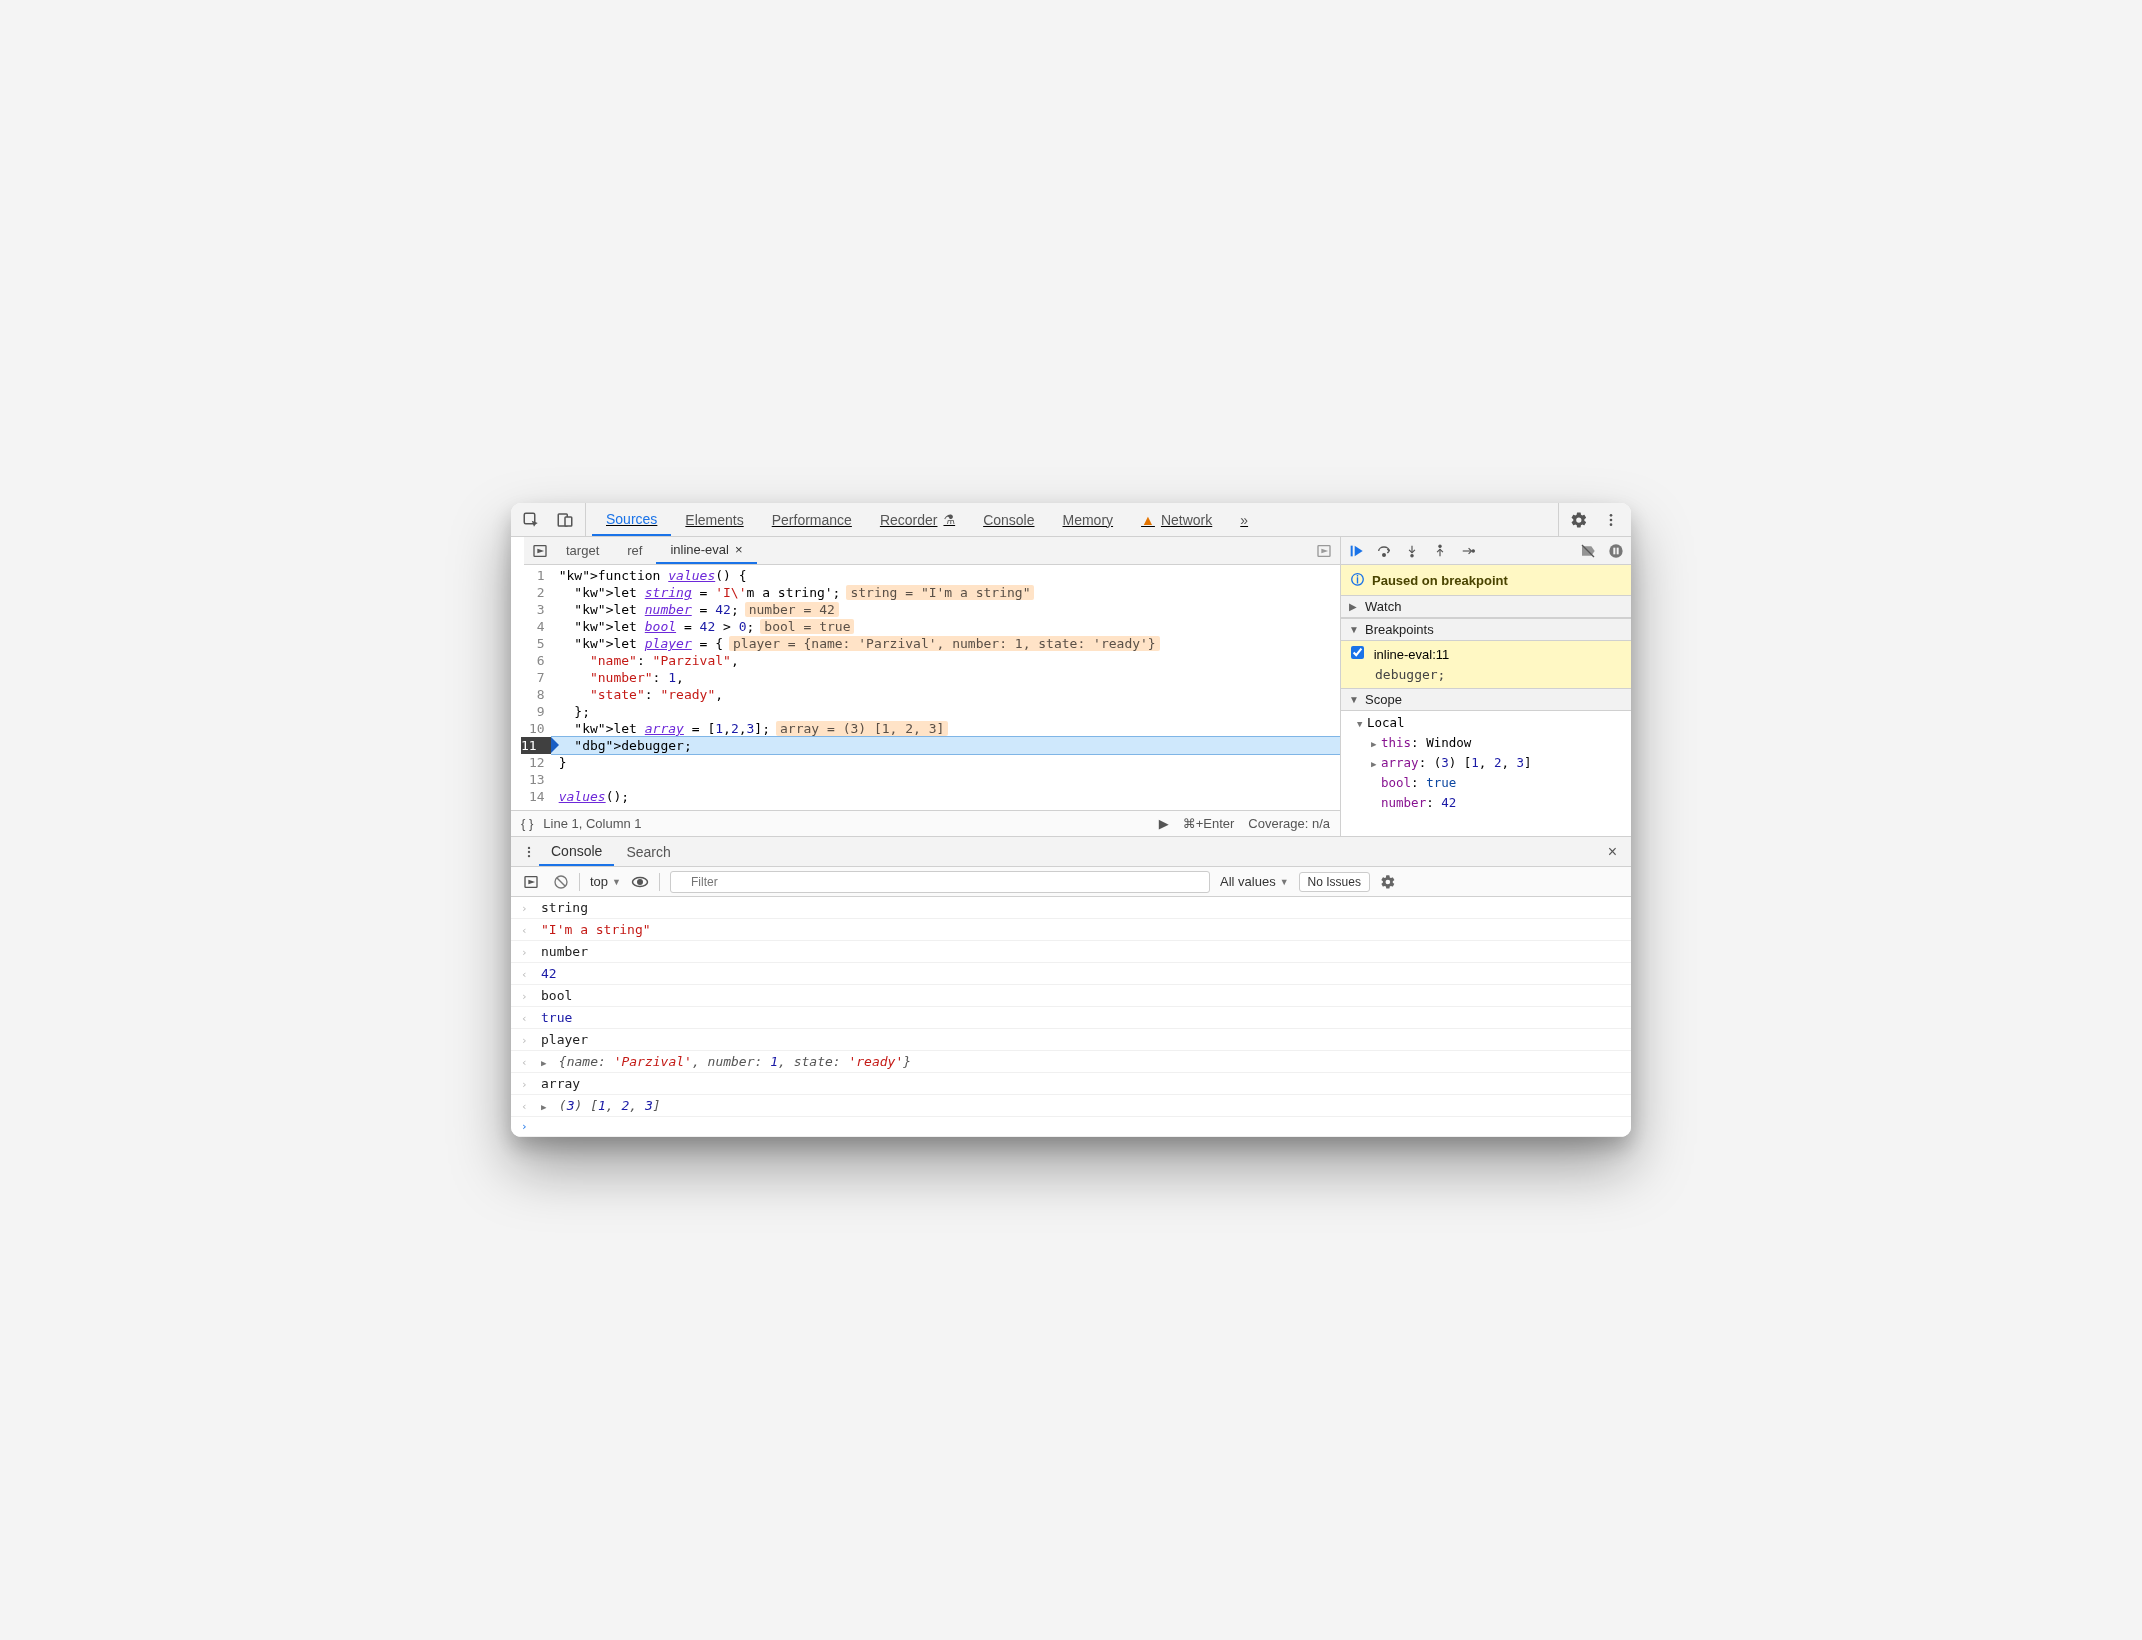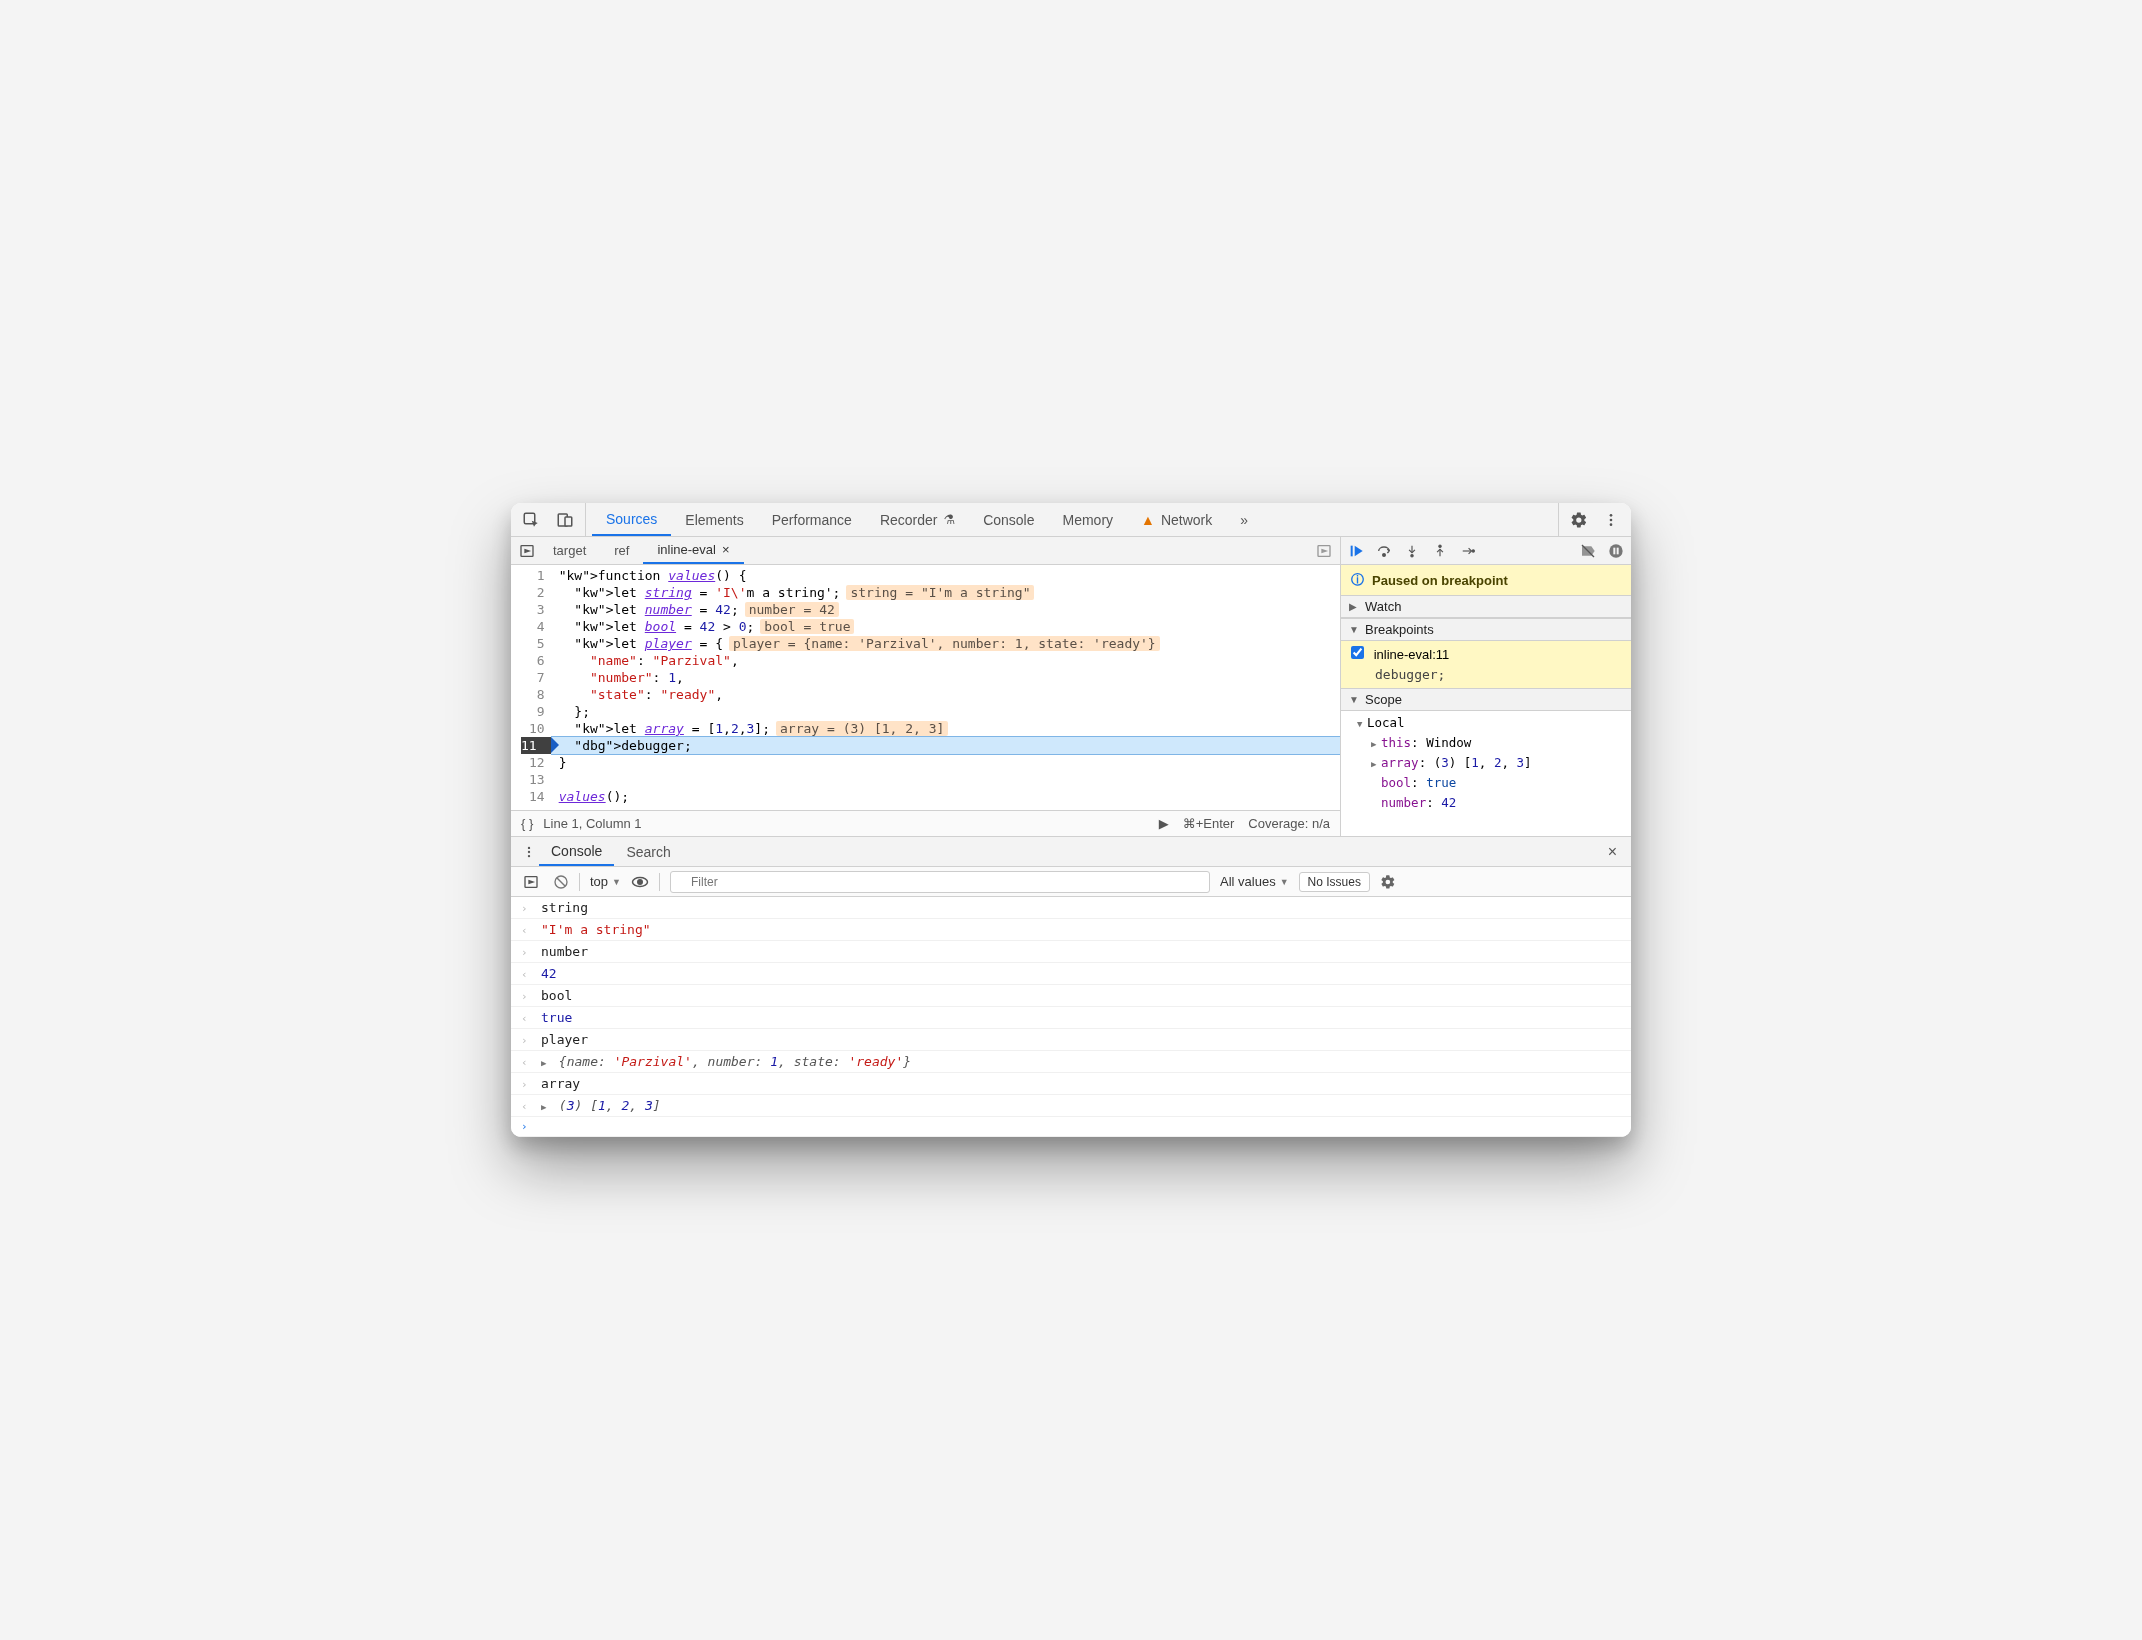--- a/index.html
+++ b/index.html
@@ -8,28 +8,28 @@
 .titlebar { background: #2e2b29; height: 28px; display: flex; align-items: center; padding: 0 10px; position: relative; }
 .traffic { display: flex; gap: 8px; }
 .dot { width: 12px; height: 12px; border-radius: 50%; }
 .dot.red { background: #ff5f57; }
 .dot.yellow { background: #febc2e; }
 .dot.green { background: #28c840; }
 .titlebar-title { position: absolute; left: 0; right: 0; text-align: center; color: #ddd; font-size: 13px; font-weight: 500; pointer-events: none; }
 .topbar { display: flex; align-items: center; border-bottom: 1px solid #d0d0d0; height: 34px; background: #f3f3f3; }
 .topbar-left { display: flex; align-items: center; padding: 0 10px; gap: 14px; border-right: 1px solid #d0d0d0; height: 100%; }
 .icon-btn { width: 20px; height: 20px; display: flex; align-items: center; justify-content: center; color: #555; cursor: pointer; }
-.tabs { display: flex; align-items: flex-end; height: 100%; flex: 1; padding-left: 6px; gap: 0; }
+.tabs { display: flex; align-items: flex-end; height: 100%; flex: 1; padding-left: 6px; gap: 0; text-decoration: underline; }
 .tab { padding: 0 14px; height: 100%; display: flex; align-items: center; gap: 6px; color: #555; cursor: pointer; font-size: 14px; }
 .tab.active { color: #1a73e8; border-bottom: 2px solid #1a73e8; font-weight: 500; }
 .tab .warn { color: #e37400; font-size: 14px; }
 .topbar-right { display: flex; align-items: center; padding: 0 10px; gap: 12px; border-left: 1px solid #d0d0d0; height: 100%; }
 .main { display: flex; height: 300px; border-bottom: 1px solid #d0d0d0; }
 .editor-col { flex: 1; display: flex; flex-direction: column; border-right: 1px solid #d0d0d0; min-width: 0; }
-.file-tabs { display: flex; align-items: center; height: 28px; border-bottom: 1px solid #d0d0d0; background: #f3f3f3; padding: 0 4px; gap: 0; }
+.file-tabs { display: flex; align-items: center; height: 28px; border-bottom: 1px solid #d0d0d0; background: #f3f3f3; padding: 0 4px; gap: 0; margin-left: 13px; }
 .tool-icon { width: 24px; display: flex; justify-content: center; color: #555; }
 .file-tab { padding: 0 14px; height: 100%; display: flex; align-items: center; color: #555; font-size: 13px; gap: 6px; cursor: pointer; }
 .file-tab.active { border-bottom: 2px solid #1a73e8; color: #333; }
 .file-tabs .spacer { flex: 1; }
 .editor { flex: 1; display: flex; font-family: Menlo, Consolas, monospace; font-size: 13px; overflow: hidden; background: #fff; }
 .gutter { background: #fff; text-align: right; color: #888; padding: 2px 6px 2px 10px; user-select: none; }
 .gutter .ln { height: 17px; line-height: 17px; }
 .gutter .ln.bp { background: #404040; color: #fff; position: relative; margin-right: -6px; padding-right: 14px; }
 .gutter .ln.bp::after { content: ""; position: absolute; right: -8px; top: 0; border-top: 8.5px solid transparent; border-bottom: 8.5px solid transparent; border-left: 8px solid #195ec4; }
 .code { flex: 1; padding: 2px 0; white-space: pre; overflow-x: auto; }

